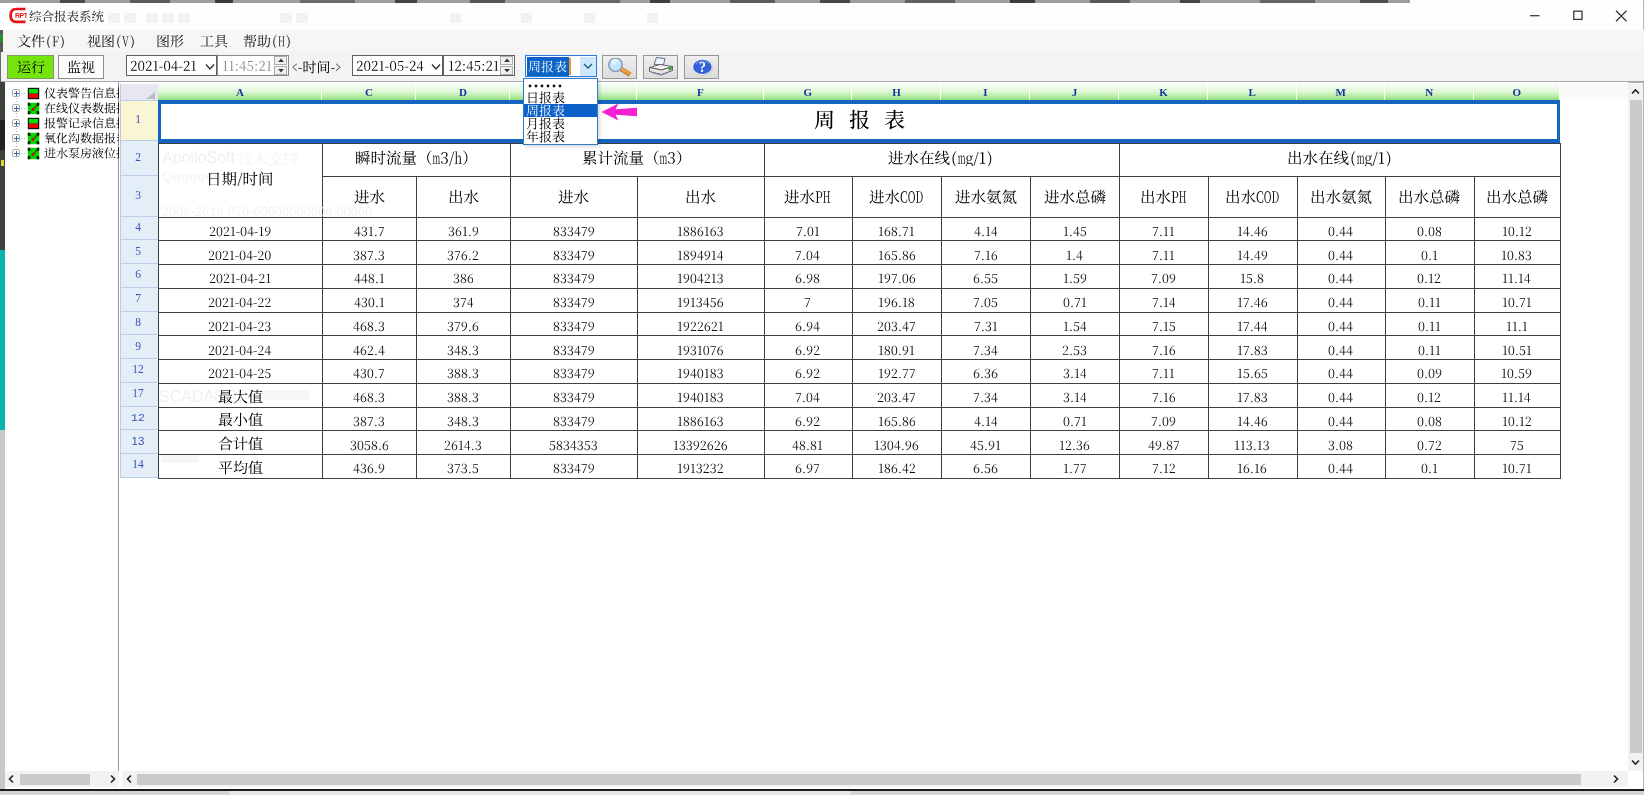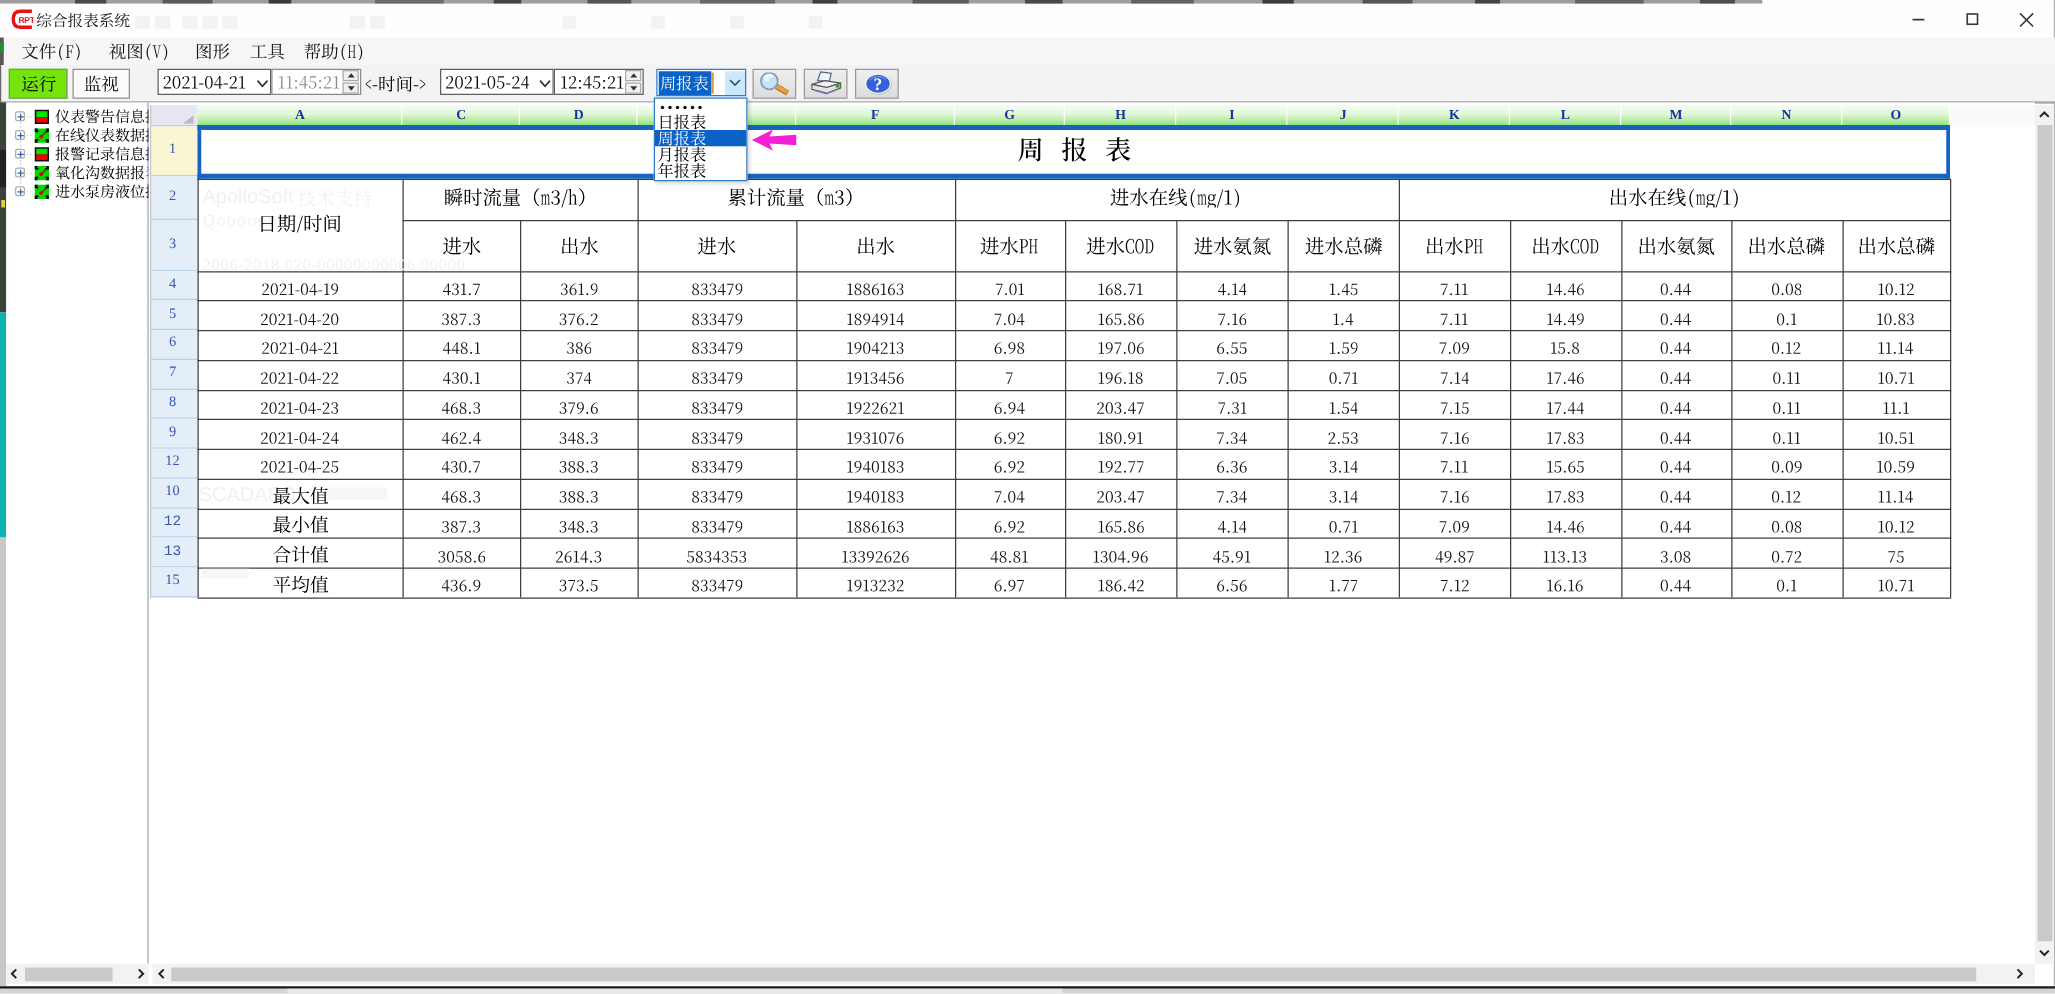--- a/index.html
+++ b/index.html
@@ -490,27 +490,27 @@
 <div class="a num" style="left:120px;top:268.375px;width:36px;font-size:11.5px;color:#3a55b4;font-family:'Liberation Serif'">6</div>
 <div class="a" style="left:120px;top:287.75px;width:38px;height:23.75px;background:#e4eef9;border-bottom:1px solid #b9cfe8;"></div>
 <div class="a num" style="left:120px;top:292.125px;width:36px;font-size:11.5px;color:#3a55b4;font-family:'Liberation Serif'">7</div>
 <div class="a" style="left:120px;top:311.5px;width:38px;height:23.75px;background:#e4eef9;border-bottom:1px solid #b9cfe8;"></div>
 <div class="a num" style="left:120px;top:315.875px;width:36px;font-size:11.5px;color:#3a55b4;font-family:'Liberation Serif'">8</div>
 <div class="a" style="left:120px;top:335.25px;width:38px;height:23.75px;background:#e4eef9;border-bottom:1px solid #b9cfe8;"></div>
 <div class="a num" style="left:120px;top:339.625px;width:36px;font-size:11.5px;color:#3a55b4;font-family:'Liberation Serif'">9</div>
 <div class="a" style="left:120px;top:359.0px;width:38px;height:23.75px;background:#e4eef9;border-bottom:1px solid #b9cfe8;"></div>
 <div class="a num" style="left:120px;top:363.375px;width:36px;font-size:11.5px;color:#3a55b4;font-family:'Liberation Serif'">12</div>
 <div class="a" style="left:120px;top:382.75px;width:38px;height:23.75px;background:#e4eef9;border-bottom:1px solid #b9cfe8;"></div>
-<div class="a num" style="left:120px;top:387.125px;width:36px;font-size:11.5px;color:#3a55b4;font-family:'Liberation Serif'">10</div>
+<div class="a num" style="left:120px;top:387.125px;width:36px;font-size:11.5px;color:#3a55b4;font-family:'Liberation Serif'">17</div>
 <div class="a" style="left:120px;top:406.5px;width:38px;height:23.75px;background:#e4eef9;border-bottom:1px solid #b9cfe8;"></div>
 <div class="a num" style="left:120px;top:410.875px;width:36px;font-size:11.5px;color:#3a55b4;font-family:Liberation Mono, monospace">12</div>
 <div class="a" style="left:120px;top:430.25px;width:38px;height:23.75px;background:#e4eef9;border-bottom:1px solid #b9cfe8;"></div>
-<div class="a num" style="left:120px;top:434.625px;width:36px;font-size:11.5px;color:#3a55b4;font-family:Liberation Mono, monospace">13</div>
+<div class="a num" style="left:120px;top:434.625px;width:36px;font-size:11.5px;color:#3a55b4;font-family:Liberation Sans, sans-serif">13</div>
 <div class="a" style="left:120px;top:454.0px;width:38px;height:23.75px;background:#e4eef9;border-bottom:1px solid #b9cfe8;"></div>
-<div class="a num" style="left:120px;top:458.375px;width:36px;font-size:11.5px;color:#3a55b4;font-family:'Liberation Serif'">15</div>
+<div class="a num" style="left:120px;top:458.375px;width:36px;font-size:11.5px;color:#3a55b4;font-family:'Liberation Serif'">14</div>
 <div class="a" style="left:120px;top:84px;width:1px;height:393.7px;background:#c6c6d6;"></div>
 <div class="a" style="left:120px;top:99.5px;width:38px;height:1px;background:#b9cfe8;"></div>
 <div class="a" style="left:158px;top:142.7px;width:1px;height:335.05px;background:#3f3f3f;"></div>
 <div class="a" style="left:1560px;top:142.7px;width:1px;height:335.05px;background:#3f3f3f;"></div>
 <div class="a" style="left:322px;top:142.7px;width:1px;height:335.05px;background:#3f3f3f;"></div>
 <div class="a" style="left:510px;top:142.7px;width:1px;height:335.05px;background:#3f3f3f;"></div>
 <div class="a" style="left:763.5px;top:142.7px;width:1px;height:335.05px;background:#3f3f3f;"></div>
 <div class="a" style="left:1119px;top:142.7px;width:1px;height:335.05px;background:#3f3f3f;"></div>
 <div class="a" style="left:416px;top:176px;width:1px;height:301.75px;background:#3f3f3f;"></div>
 <div class="a" style="left:637px;top:176px;width:1px;height:301.75px;background:#3f3f3f;"></div>

